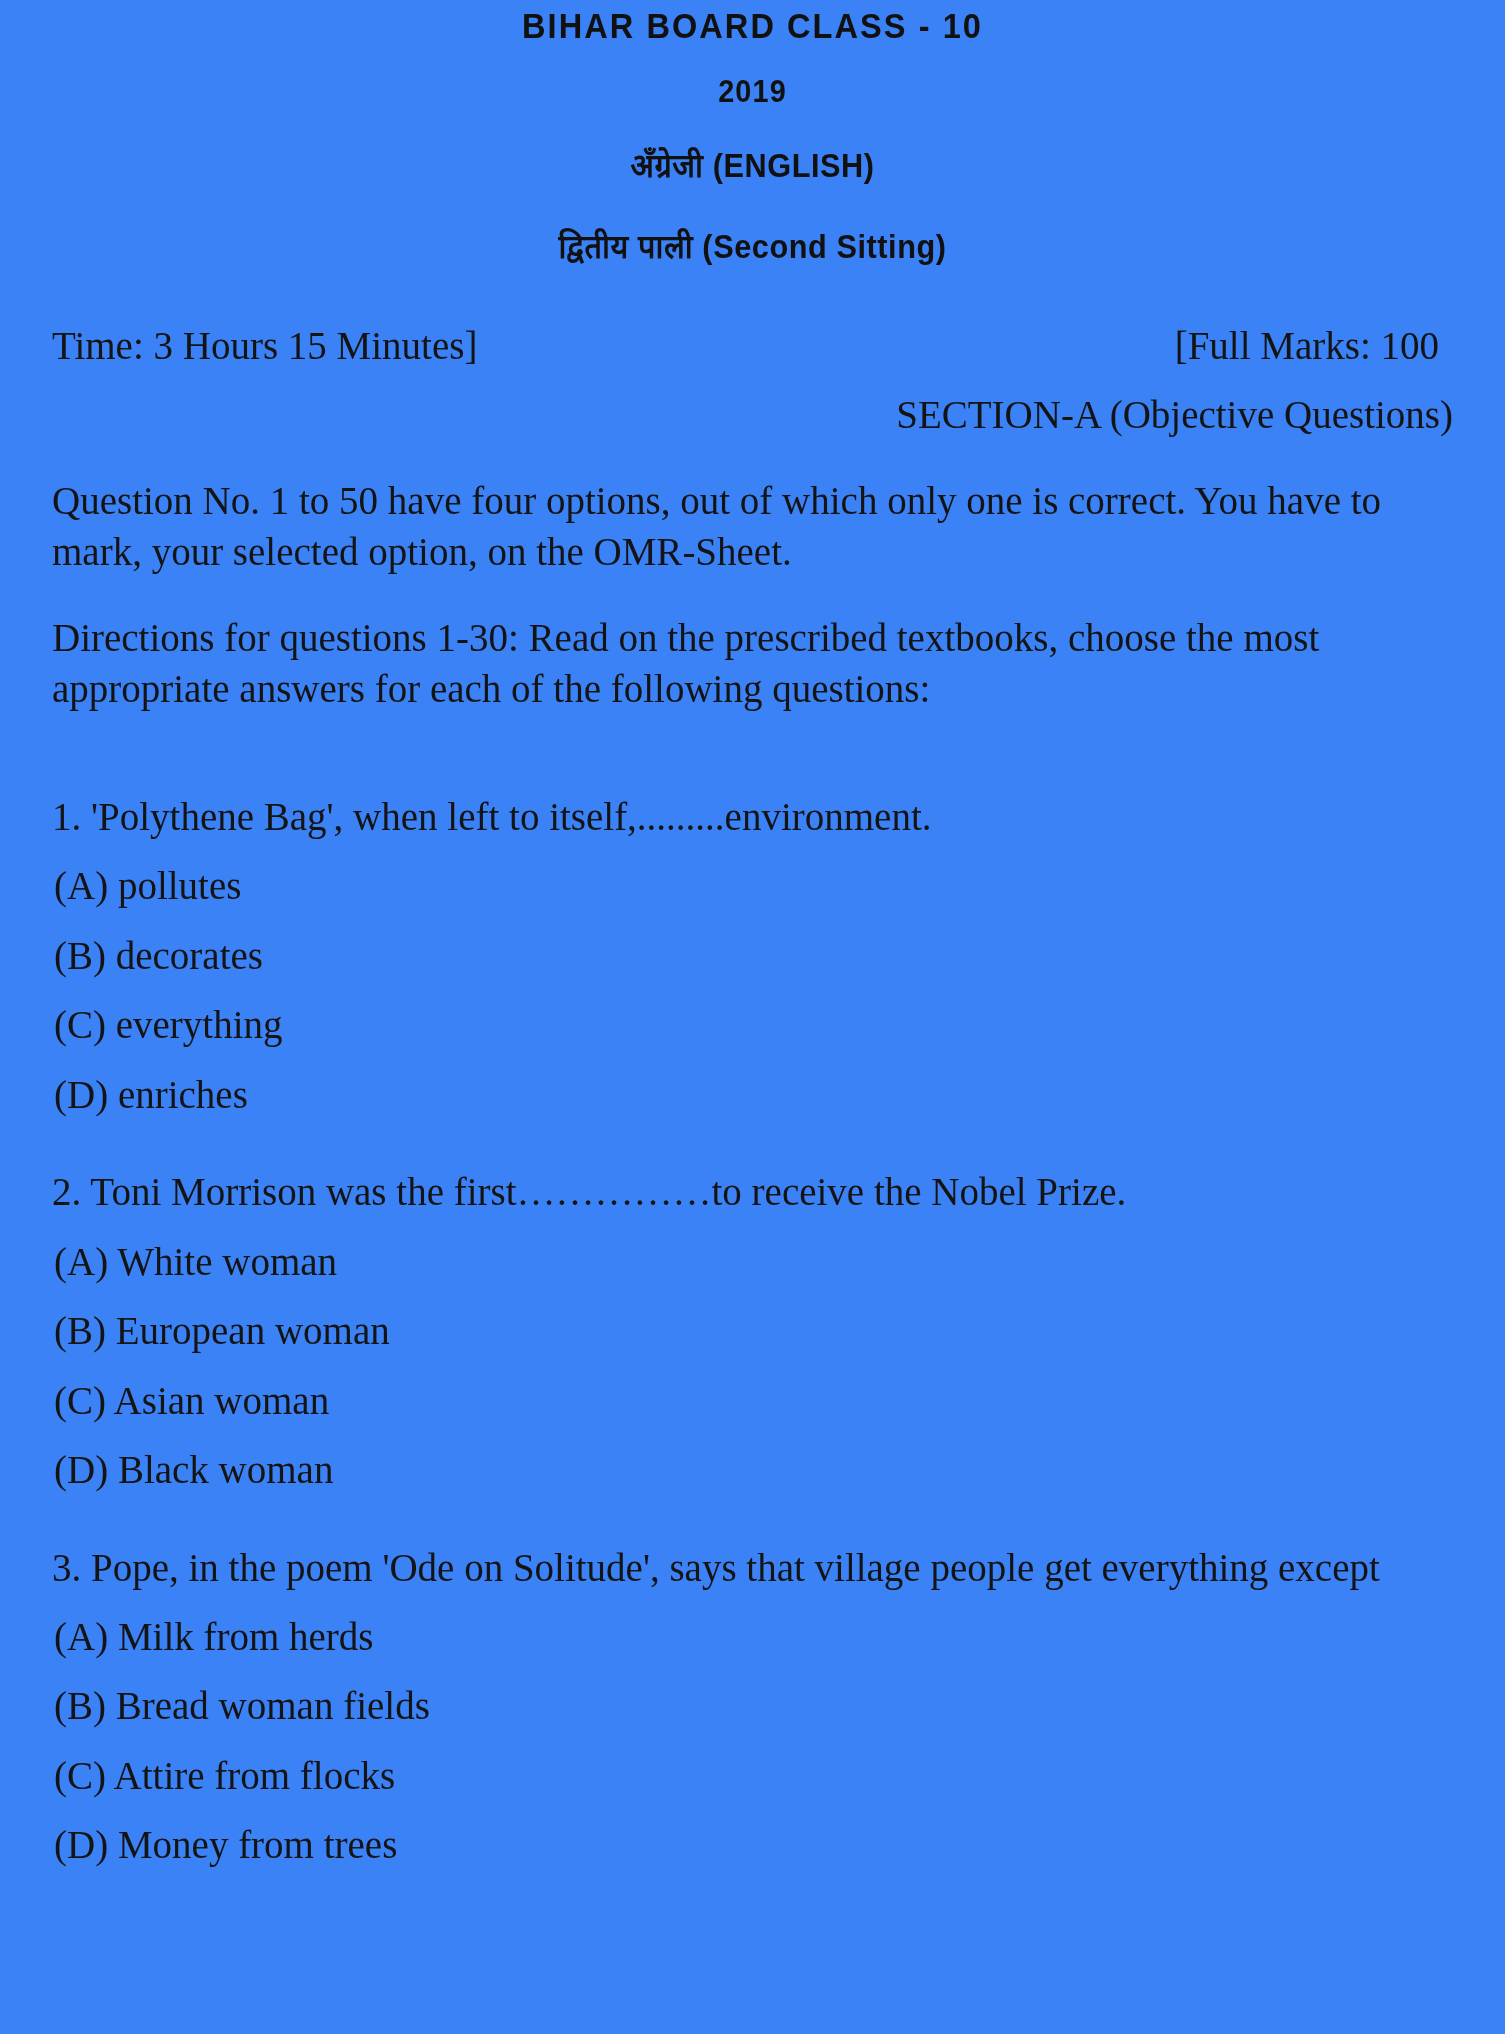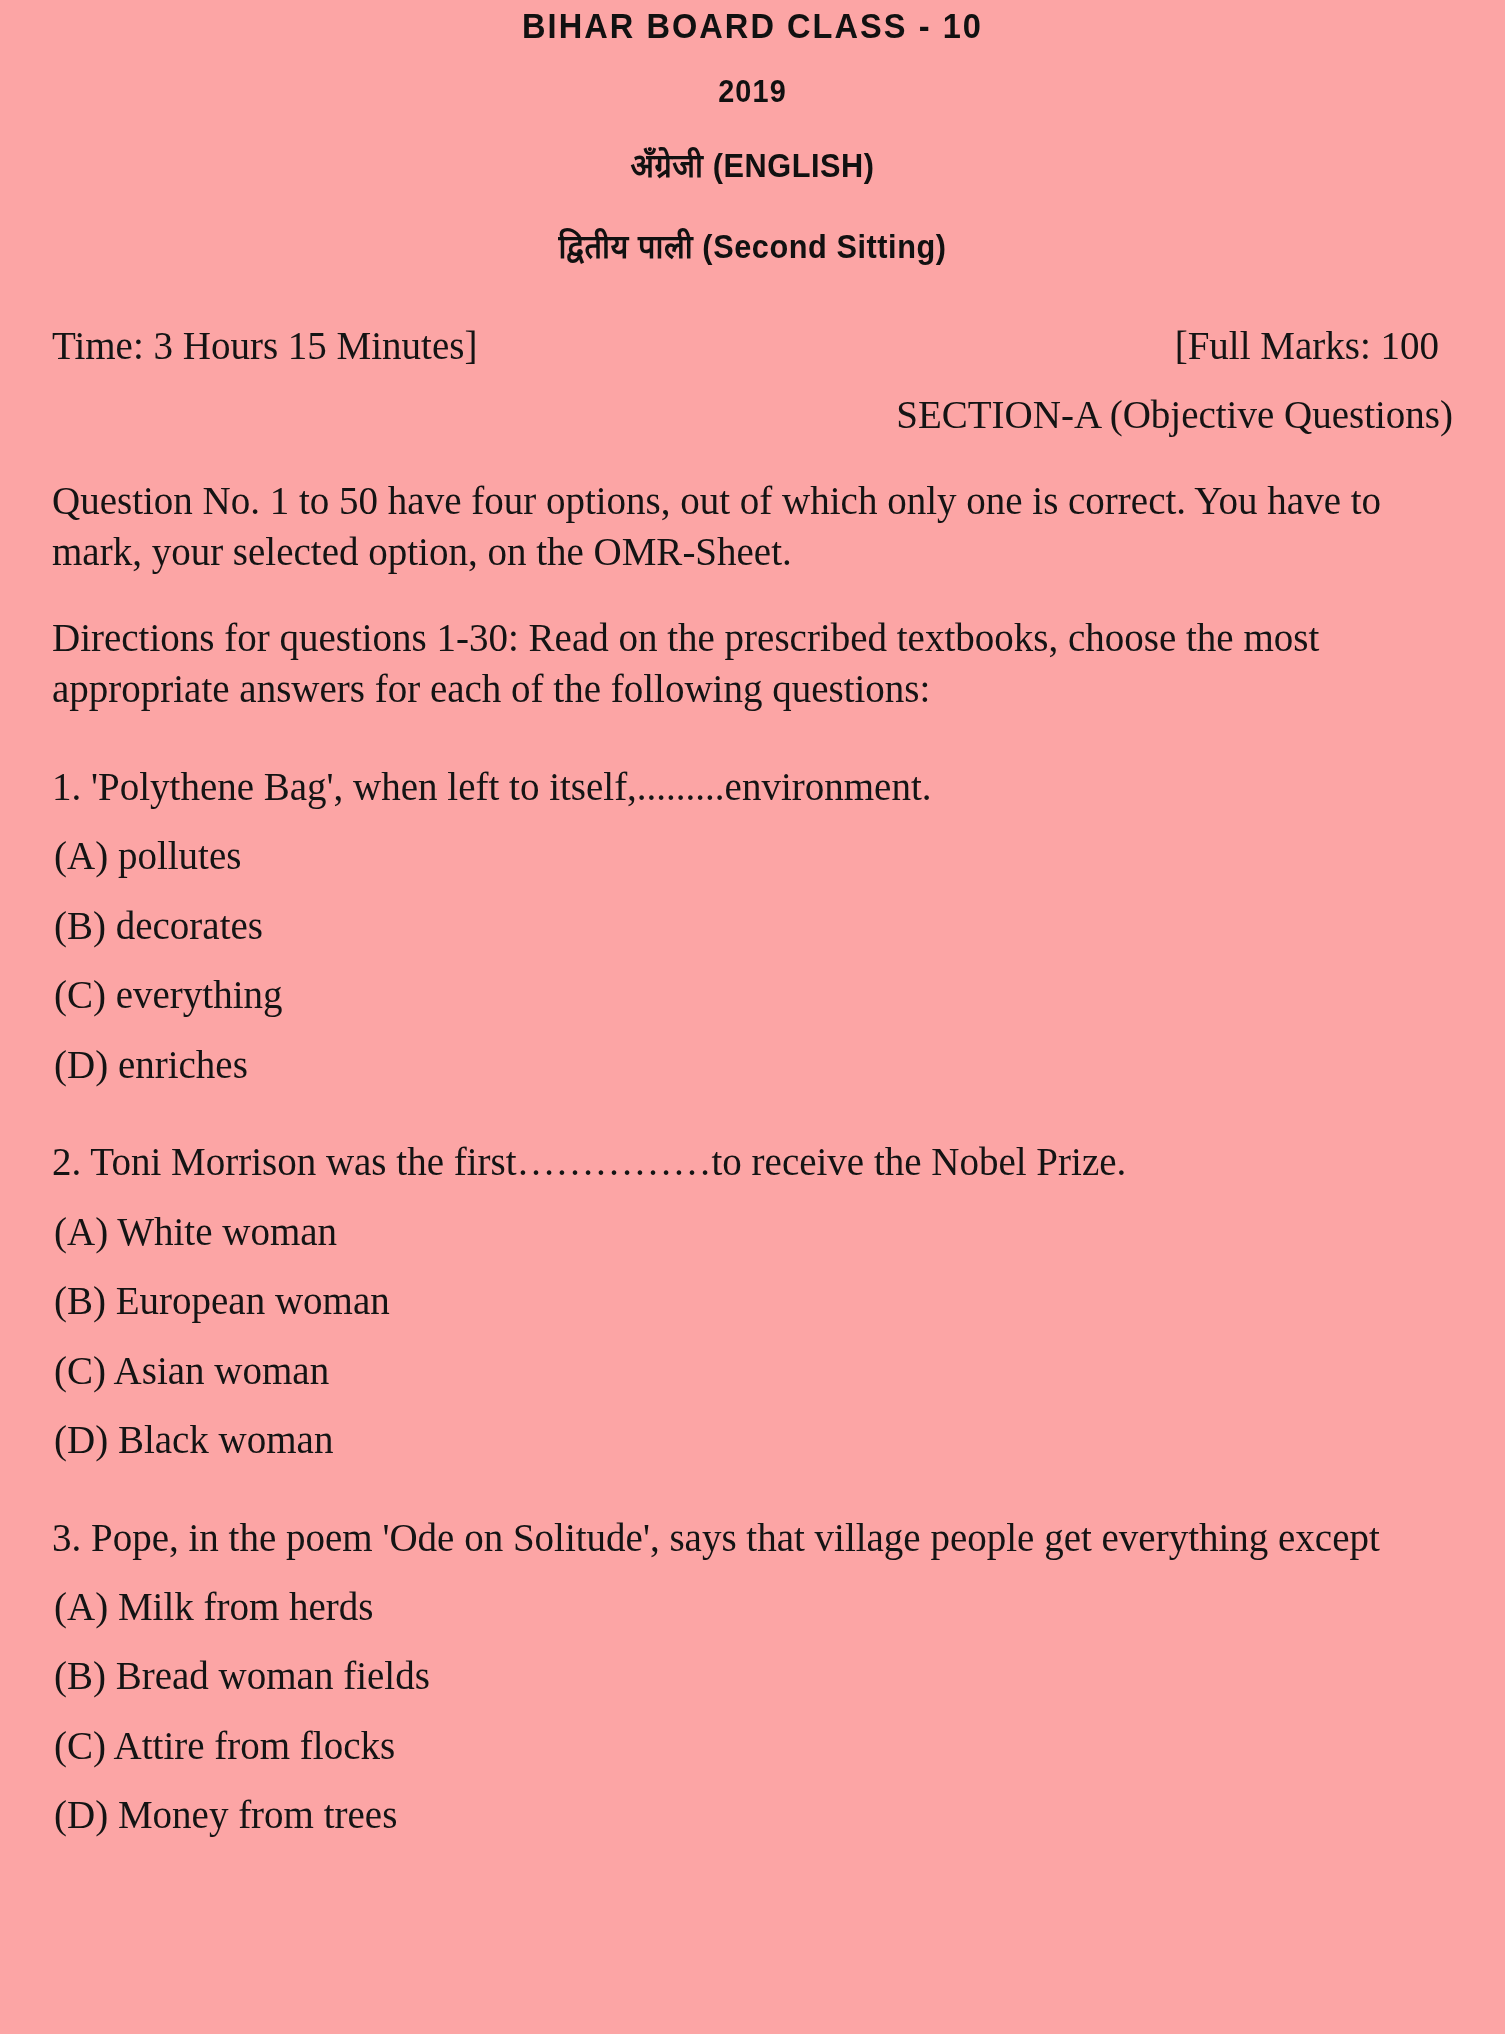--- a/index.html
+++ b/index.html
@@ -4,21 +4,21 @@
 <style>
   html, body {
     margin: 0;
     padding: 0;
     background: #ffffff;
   }
   .page {
     position: relative;
     width: 1505px;
     height: 2034px;
-    background: #fca5a5;
+    background: #3b82f6;
     color: #0b0b0b;
     box-sizing: border-box;
     padding: 0 52px;
     overflow: hidden;
   }
 
   
   .hdr {
     text-align: center;
     font-family: "Liberation Sans", "DejaVu Sans", sans-serif;
@@ -72,21 +72,21 @@
     margin-top: 18px;
   }
 
   .para {
     margin-top: 34px;
     text-align: left;
     max-width: 1355px;
   }
 
   .q-block { margin-top: 46px; }
-  .q-block.first { margin-top: 46px; }
+  .q-block.first { margin-top: 76px; }
   .q-text { margin-bottom: 4px; }
   .opt {
     margin-top: 18px;
     padding-left: 2px;
   }
 </style>
 </head>
 <body>
 
 <div class="page">

